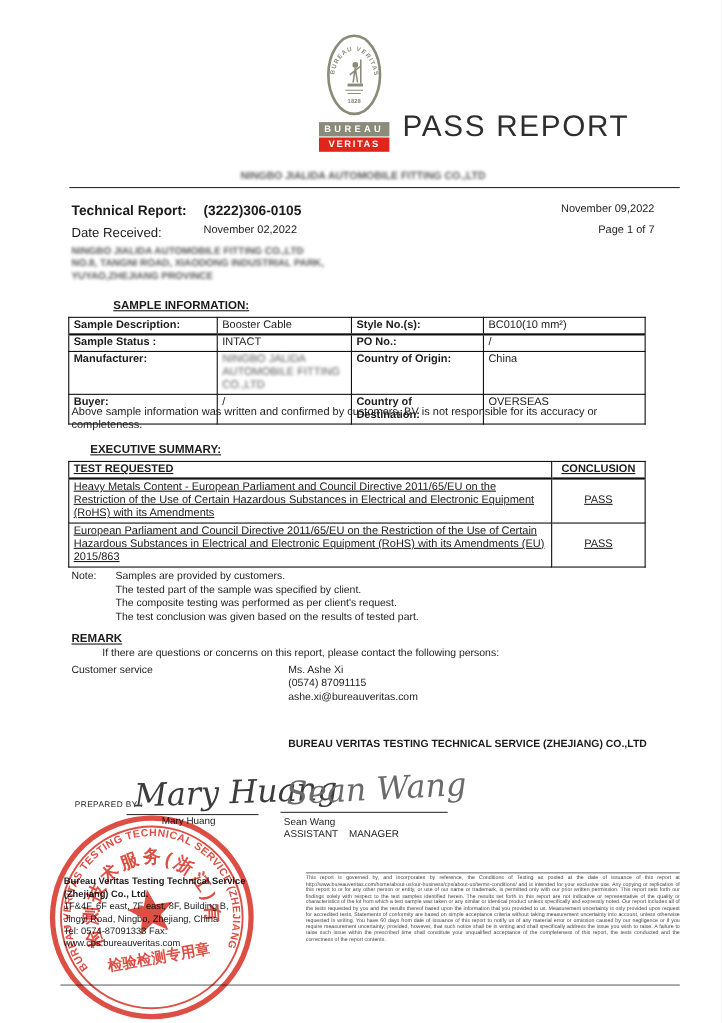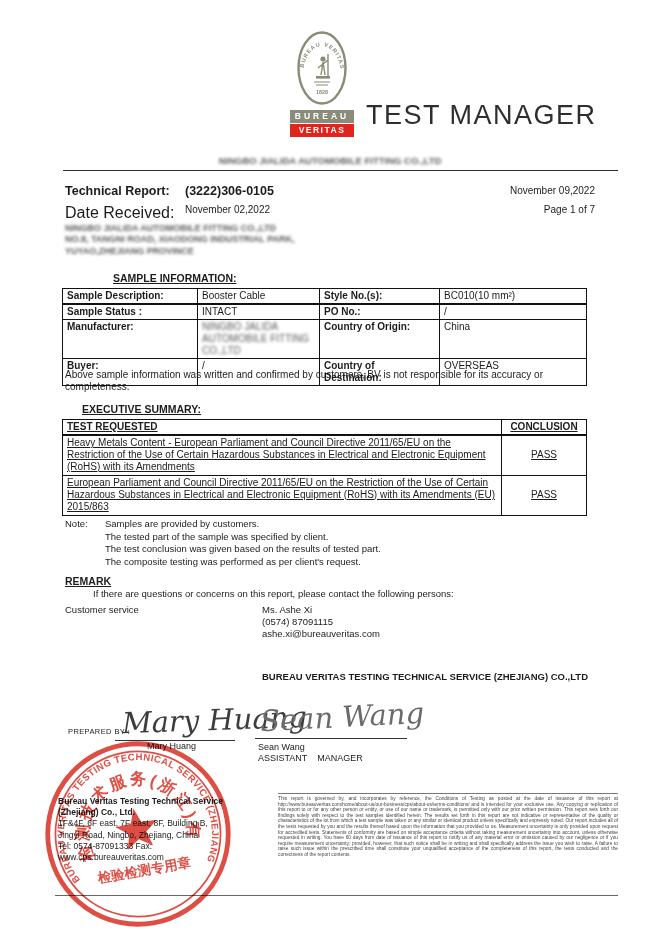--- a/index.html
+++ b/index.html
@@ -17,41 +17,41 @@
   .band{height:13px;line-height:13px;color:#fff;font-weight:bold;font-size:8.5px;text-align:center;}
   .band-bureau{background:#8a8b79;letter-spacing:3px;}
   .band-veritas{background:#e1251b;letter-spacing:1.5px;margin-top:1px;}
   .report-title{left:366px;top:100px;font-size:27px;letter-spacing:1.5px;color:#2e2e2e;}
   .customer-top{left:170px;top:155px;width:320px;text-align:center;font-size:9.5px;font-weight:bold;}
   .rule-top{left:63px;top:170px;width:555px;border-top:1.5px solid #2d2d2d;height:0;}
 
   
   .lbl-tr{left:65px;top:184px;font-size:12.5px;font-weight:bold;}
   .val-tr{left:185px;top:184px;font-size:12.5px;font-weight:bold;}
-  .lbl-dr{left:65px;top:204px;font-size:16px;text-align:center;}
+  .lbl-dr{left:65px;top:204px;font-size:12px;text-align:center;}
   .val-dr{left:185px;top:204px;font-size:10px;}
   .meta-right1{left:440px;top:185px;width:155px;text-align:right;font-size:10px;}
   .meta-right2{left:440px;top:204px;width:155px;text-align:right;font-size:10px;}
   .customer-address{left:65px;top:223px;font-size:9px;line-height:11.3px;font-weight:bold;}
 
   
   .section-h{font-size:10.5px;font-weight:bold;text-decoration:underline;}
 
   
   table{border-collapse:collapse;table-layout:fixed;}
   .doc-table{position:absolute;left:62px;width:524px;border:1.5px solid #111;}
   .doc-table td,.doc-table th{border:1px solid #111;padding:1px 4px;font-size:10px;vertical-align:top;text-align:left;line-height:12px;overflow:hidden;}
   .t1{top:288px;}
   .t1 .lbl{font-weight:bold;}
   .t1 tr.thick td{border-bottom-width:2px;}
   .t2{top:419px;text-decoration:underline;}
   .t2 th{font-weight:bold;border-bottom:2px solid #111;}
   .t2 .concl{text-align:center;vertical-align:middle;}
   .sample-note{left:65px;top:369px;width:525px;font-size:10px;line-height:11.5px;}
-  .sec1{left:65px;top:272px;padding-left:48px;}
+  .sec1{left:55px;top:272px;padding-left:48px;}
   .sec2{left:65px;top:403px;padding-left:17px;}
 
   
   .note-lbl{left:65px;top:518px;font-size:9.5px;}
   .note-lines{left:105px;top:518px;font-size:9.5px;line-height:12.6px;}
   .remark-h{left:65px;top:575px;}
   .remark-intro{left:65px;top:588px;font-size:9.5px;padding-left:28px;}
   .contact-role{left:65px;top:604px;font-size:9.5px;}
   .contact-block{left:262px;top:604px;font-size:9.5px;line-height:12px;}
 
@@ -94,21 +94,21 @@
       <circle cx="27" cy="29" r="2.6" fill="#8a8b79"></circle>
       <path d="M 27 32 L 25 45 M 27 32 L 29 45 M 27 34 L 22 38 M 27 34 L 32 30 M 32 24 L 32 46" stroke="#8a8b79" stroke-width="1.4" fill="none"></path>
       <rect x="20" y="46" width="14" height="2.6" fill="#8a8b79"></rect>
       <path d="M 18 52 h 16 M 20 55 h 12" stroke="#8a8b79" stroke-width="1" fill="none"></path>
       <text x="26" y="64" text-anchor="middle" font-size="5.4" fill="#8a8b79" font-weight="bold">1828</text>
     </svg>
     <div class="band band-bureau">BUREAU</div>
     <div class="band band-veritas">VERITAS</div>
   </div>
 
-  <div class="abs report-title">TEST MANAGER</div>
+  <div class="abs report-title">PASS REPORT</div>
   <div class="abs customer-top blur">NINGBO JIALIDA AUTOMOBILE FITTING CO.,LTD</div>
   <div class="abs rule-top"></div>
 
   <div class="abs lbl-tr">Technical Report:</div>
   <div class="abs val-tr">(3222)306-0105</div>
   <div class="abs meta-right1">November 09,2022</div>
   <div class="abs lbl-dr">Date Received:</div>
   <div class="abs val-dr">November 02,2022</div>
   <div class="abs meta-right2">Page 1 of 7</div>
 
@@ -179,22 +179,22 @@
       <td>European Parliament and Council Directive 2011/65/EU on the Restriction of the Use of Certain Hazardous Substances in Electrical and Electronic Equipment (RoHS)  with its Amendments (EU) 2015/863</td>
       <td class="concl">PASS</td>
     </tr>
   </tbody>
     </table>
 
   <div class="abs note-lbl">Note:</div>
   <div class="abs note-lines">
     <div>Samples are provided by customers.</div>
     <div>The tested part of the sample was specified by client.</div>
+    <div>The composite testing was performed as per client's request.</div>
     <div>The test conclusion was given based on the results of tested part.</div>
-    <div>The composite testing was performed as per client's request.</div>
   </div>
 
   <div class="abs section-h remark-h">REMARK</div>
   <div class="abs remark-intro">If there are questions or concerns on this report, please contact the following persons:</div>
   <div class="abs contact-role">Customer service</div>
   <div class="abs contact-block">
     <div>Ms. Ashe Xi</div>
     <div>(0574) 87091115</div>
     <div>ashe.xi@bureauveritas.com</div>
   </div>

